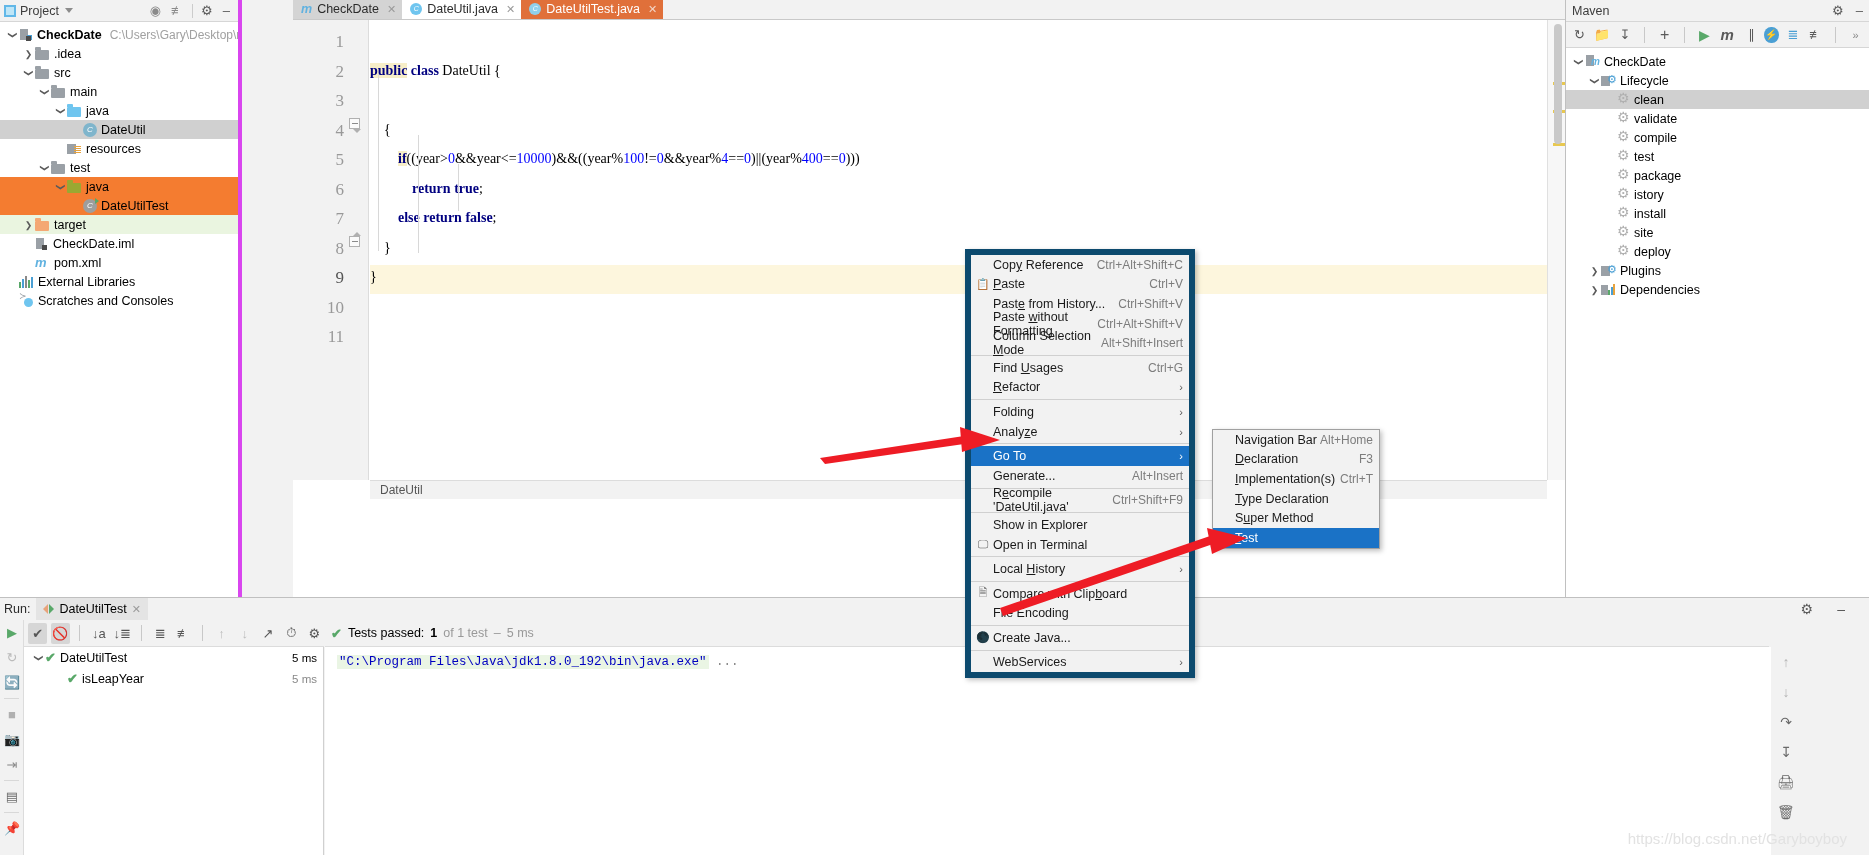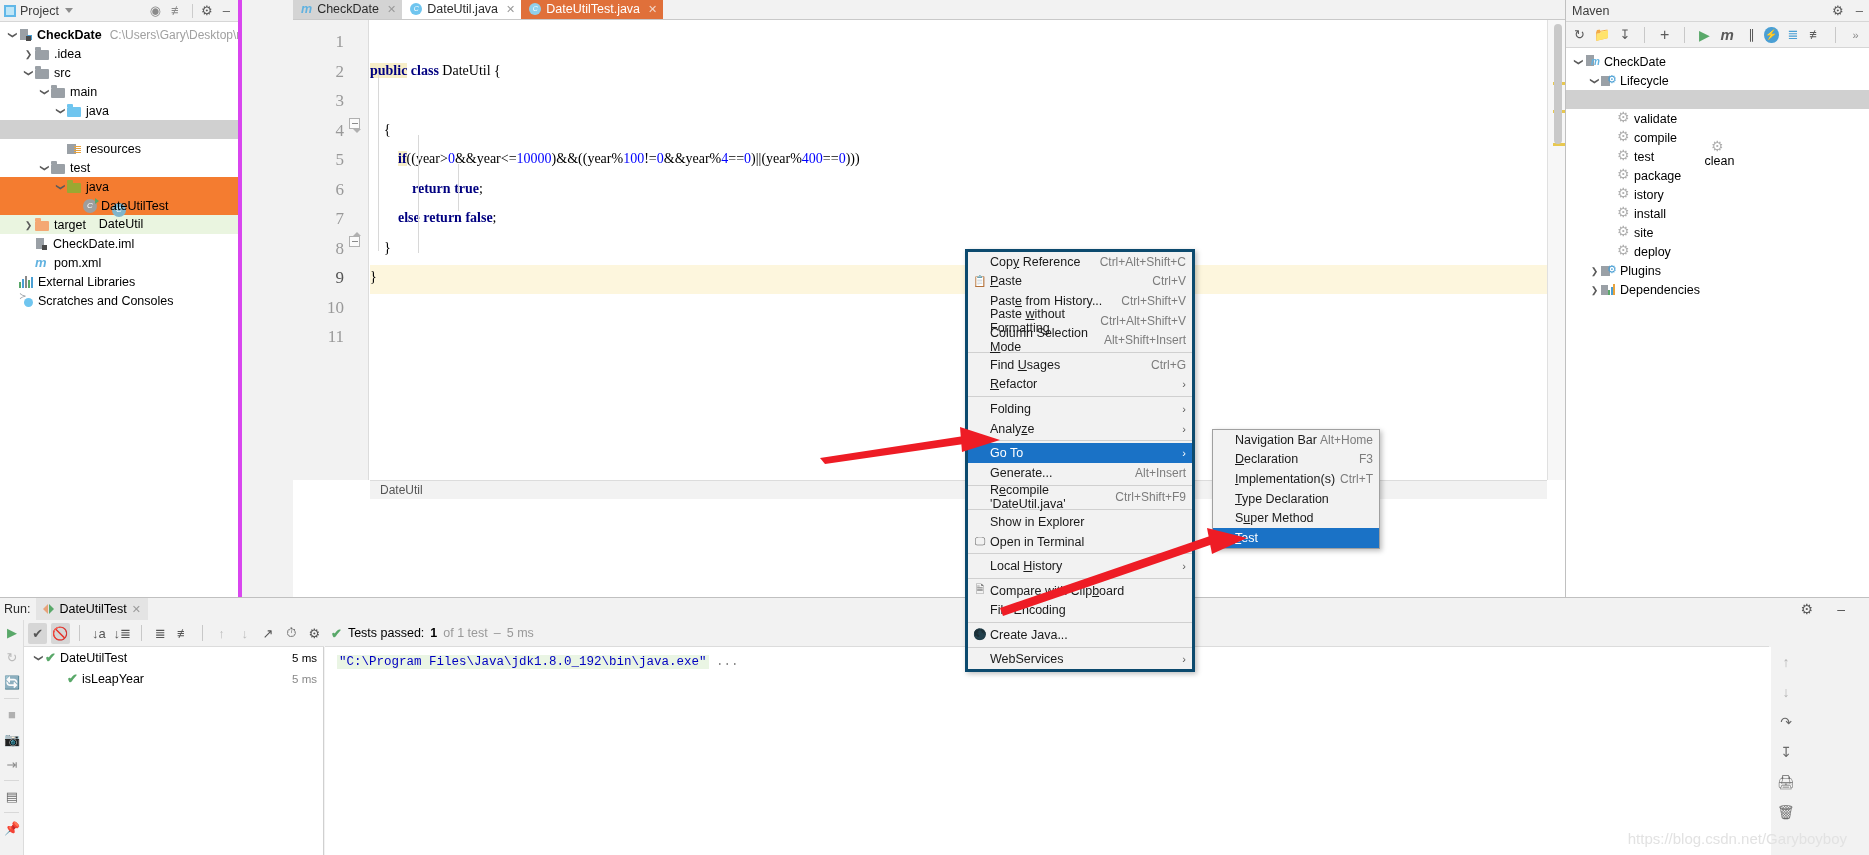--- a/index.html
+++ b/index.html
@@ -31,21 +31,21 @@
   .caret-dn { width: 0; height: 0; border-left: 4px solid transparent; border-right: 4px solid transparent;
               border-top: 5px solid #8c8c8c; margin-left: 6px; }
 
   #tree { position: absolute; top: 22px; left: 0; right: 0; bottom: 0; overflow: hidden; padding-top: 3px; }
   .tnode { height: 19px; display: flex; align-items: center; white-space: nowrap; font-size: 12.5px; }
   .tnode .arrow { width: 13px; text-align: center; color: #5a5a5a; font-size: 10px; flex: 0 0 13px; }
   .tnode .arrow.right::before { content: "\276F"; font-size: 9px; }
   .tnode .arrow.down::before  { content: "\276F"; font-size: 9px; display: inline-block; transform: rotate(90deg); }
   .tnode .tlabel { margin-left: 4px; }
   .tnode .tpath { margin-left: 8px; color: #a0a0a0; font-size: 12px; }
-  .tnode.sel-grey { background: #d0d0d0; flex-direction: column; }
+  .tnode.sel-grey { background: #d0d0d0; }
   .tnode.sel-orange { background: #f47c30; }
   .tnode.sel-green { background: #eaf5e0; }
 
   .ficon { width: 15px; height: 13px; position: relative; flex: 0 0 15px; display: inline-block; }
   .ficon::before {
     content: ""; position: absolute; left: 0; top: 3px; width: 14px; height: 10px;
     background: #9aa0a6; border-radius: 1px;
   }
   .ficon::after {
     content: ""; position: absolute; left: 0; top: 0px; width: 6px; height: 3px;
@@ -185,21 +185,21 @@
   #console-right-rail { position: absolute; right: 0; top: 49px; width: 98px; bottom: 0; background: #f2f2f2; }
   .crr-ico { width: 30px; height: 30px; display: flex; align-items: center; justify-content: center;
              color: #6a6a6a; font-size: 14px; }
   #bottom-gear { position: absolute; right: 56px; top: 3px; color: #5a5a5a; font-size: 14px; }
   #bottom-min { position: absolute; right: 24px; top: 3px; color: #5a5a5a; font-size: 14px; }
 
   #watermark { position: absolute; right: 22px; bottom: 8px; color: #e2e2e2; font-size: 15px; }
 
   
   #ctx-menu { position: absolute; left: 965px; top: 249px; width: 230px;
-              background: #f2f2f2; border: 3px solid #0c4a6e; box-shadow: 2px 2px 5px rgba(0,0,0,.25); z-index: 50; }
+              background: #f2f2f2; border: 6px solid #0c4a6e; box-shadow: 2px 2px 5px rgba(0,0,0,.25); z-index: 50; }
   .mi { height: 19.6px; display: flex; align-items: center; padding: 0 6px 0 4px; font-size: 12.5px; color: #1a1a1a; }
   .mi .mi-ico { width: 16px; flex: 0 0 16px; text-align: center; font-size: 11px; color: #5a5a5a; }
   .mi .mi-label { margin-left: 2px; }
   .mi .mi-key { margin-left: auto; color: #7c7c7c; font-size: 12px; }
   .mi .mi-arrow { margin-left: auto; color: #5a5a5a; font-size: 11px; }
   .mi.sel { background: #1a72c6; color: #fff; }
   .mi.sel .mi-arrow { color: #fff; }
   .msep { height: 1px; background: #d0d0d0; margin: 2px 0; }
   .ul { text-decoration: underline; }
 

